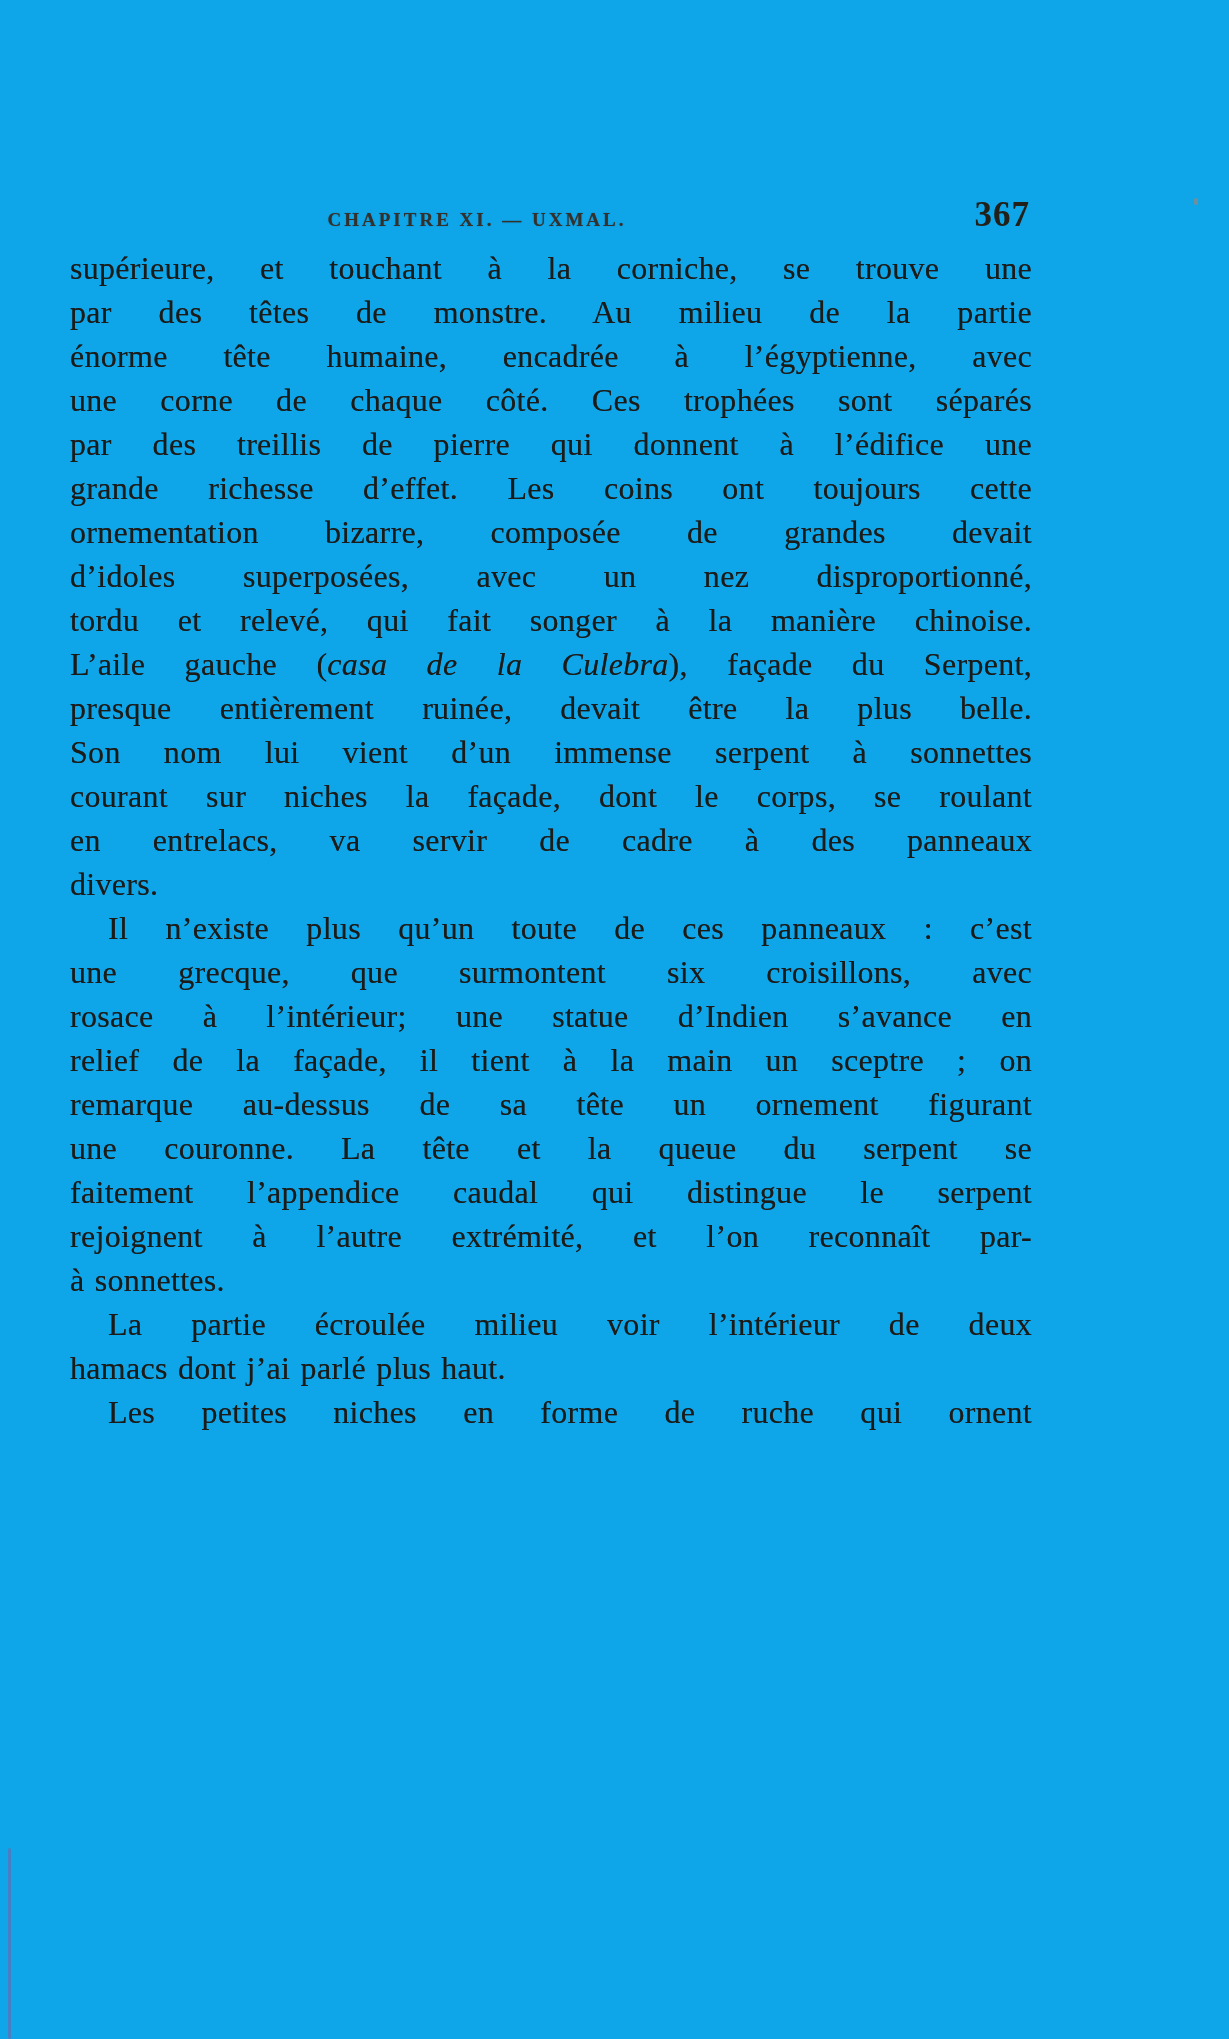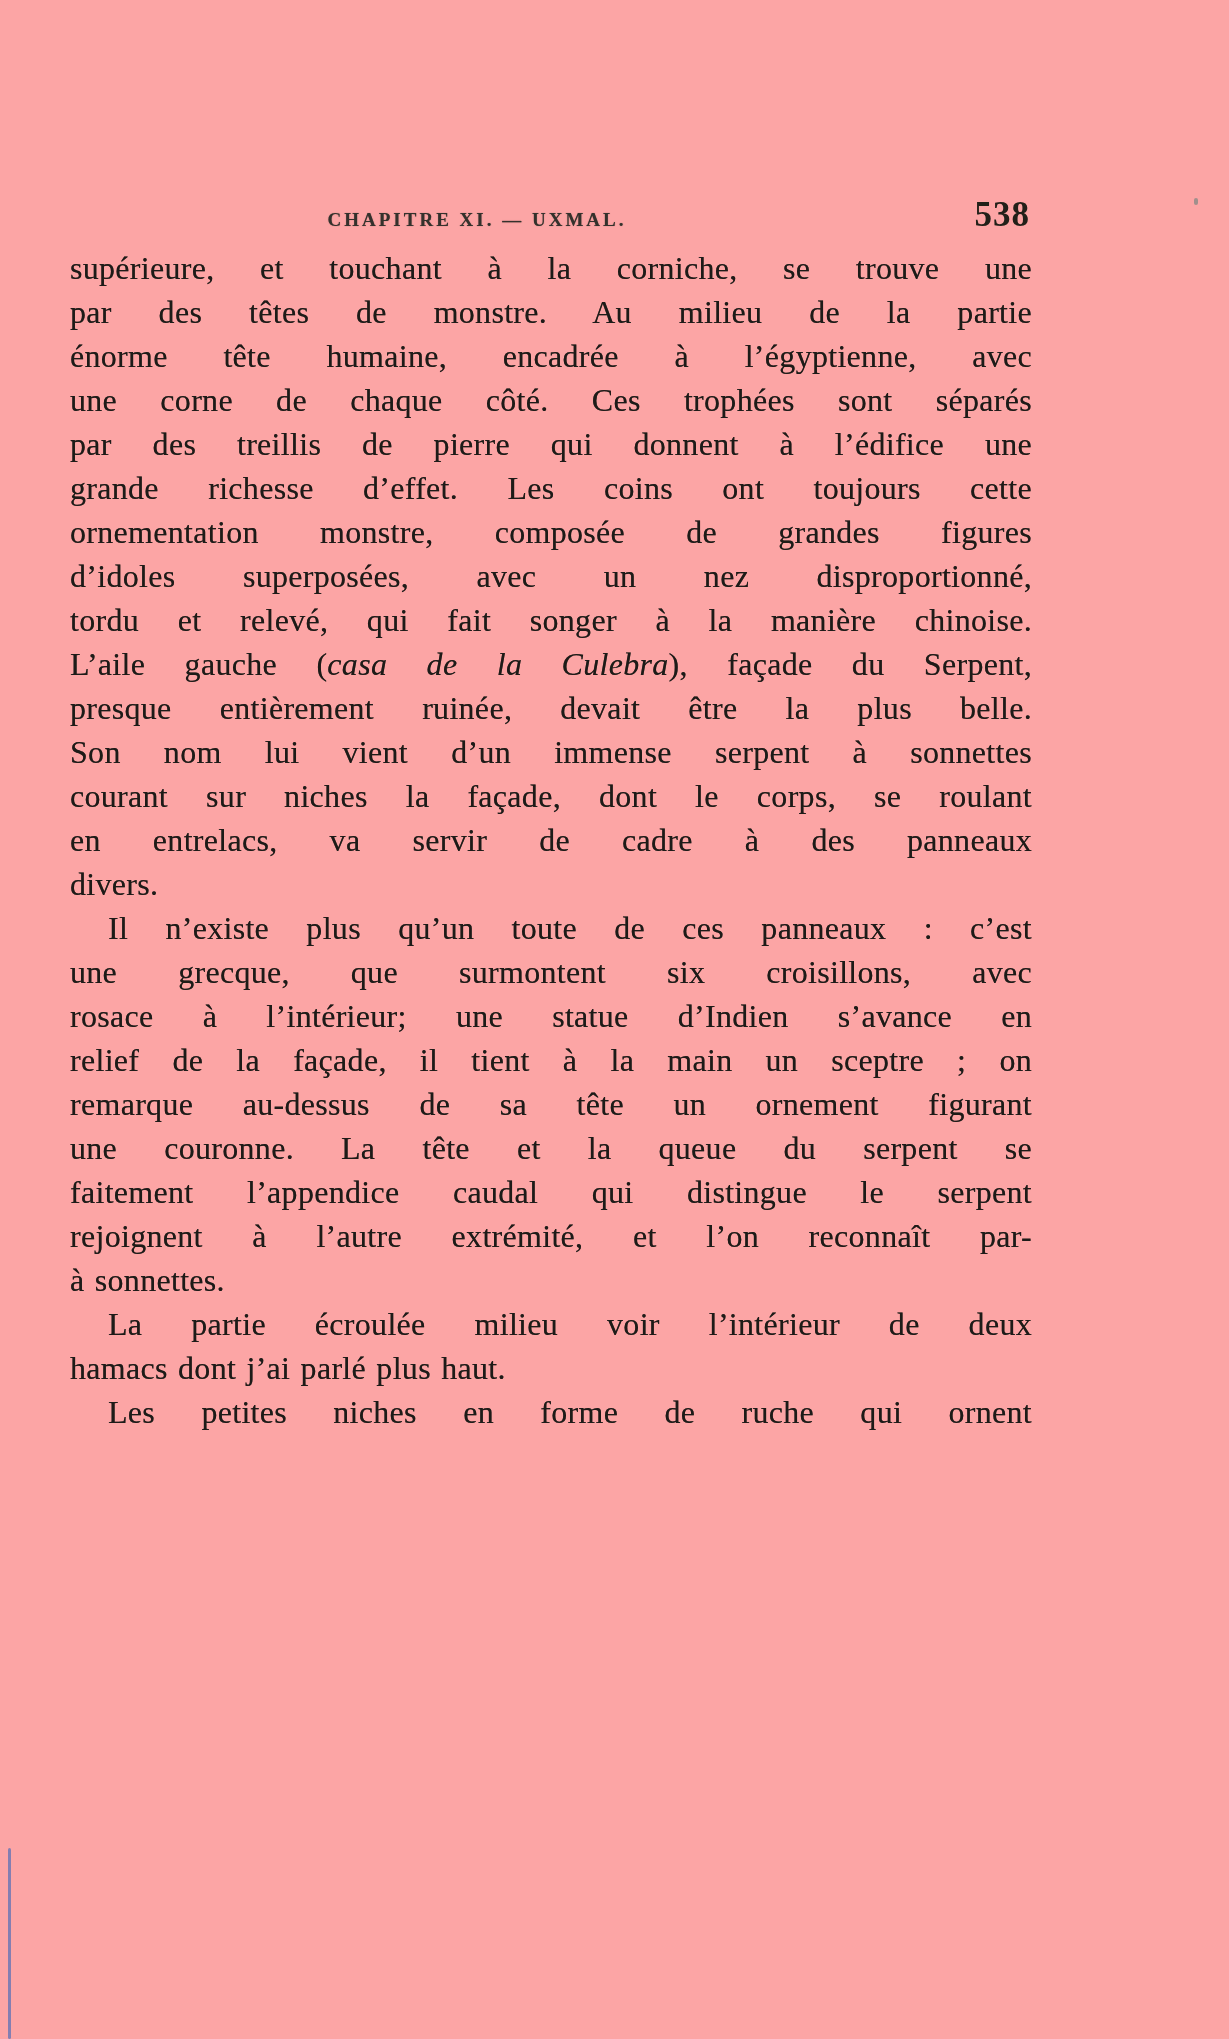--- a/index.html
+++ b/index.html
@@ -3,21 +3,21 @@
 <meta charset="utf-8">
 <style>
   * { margin: 0; padding: 0; box-sizing: border-box; }
   html, body { background: #e9e9e7; }
   body { font-family: "Liberation Serif", "DejaVu Serif", serif; }
 
   .page {
     position: relative;
     width: 1229px;
     height: 2039px;
-    background: #fca5a5;
+    background: #0ea5e9;
     overflow: hidden;
     color: #1e1c1a;
     padding-left: 47px;
   }
 
   .page-header {
     position: absolute;
     top: 198px;
     left: 70px;
     width: 962px;
@@ -99,32 +99,32 @@
     opacity: 0.8;
   }
 </style>
 </head>
 <body>
 
 <div class="page">
 
   <div class="page-header">
     <div class="chapter-title">CHAPITRE XI. — UXMAL.</div>
-    <div class="page-number">538</div>
+    <div class="page-number">367</div>
   </div>
 
   <div class="text-block">
       <div class="para">
         <div class="line"><span>supérieure, et touchant à la corniche, se trouve une</span></div>
         <div class="line"><span>par des têtes de monstre. Au milieu de la partie</span></div>
         <div class="line"><span>énorme tête humaine, encadrée à l’égyptienne, avec</span></div>
         <div class="line"><span>une corne de chaque côté. Ces trophées sont séparés</span></div>
         <div class="line"><span>par des treillis de pierre qui donnent à l’édifice une</span></div>
         <div class="line"><span>grande richesse d’effet. Les coins ont toujours cette</span></div>
-        <div class="line"><span>ornementation monstre, composée de grandes figures</span></div>
+        <div class="line"><span>ornementation bizarre, composée de grandes devait</span></div>
         <div class="line"><span>d’idoles superposées, avec un nez disproportionné,</span></div>
         <div class="line"><span>tordu et relevé, qui fait songer à la manière chinoise.</span></div>
         <div class="line"><span>L’aile gauche (</span><i>casa de la Culebra</i><span>), façade du Serpent,</span></div>
         <div class="line"><span>presque entièrement ruinée, devait être la plus belle.</span></div>
         <div class="line"><span>Son nom lui vient d’un immense serpent à sonnettes</span></div>
         <div class="line"><span>courant sur niches la façade, dont le corps, se roulant</span></div>
         <div class="line"><span>en entrelacs, va servir de cadre à des panneaux</span></div>
         <div class="line last"><span>divers.</span></div>
       </div>
       <div class="para indent">

